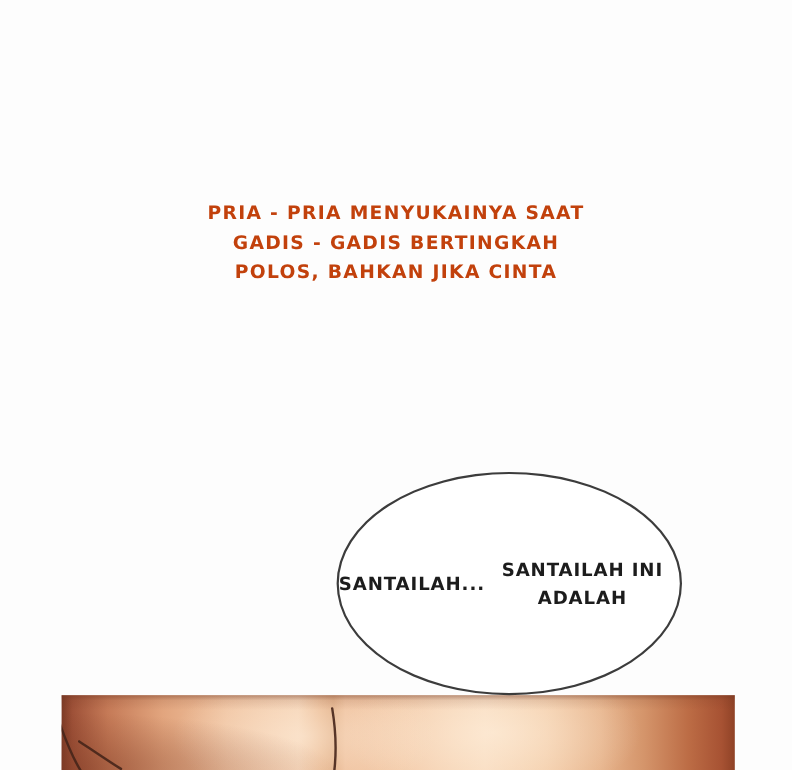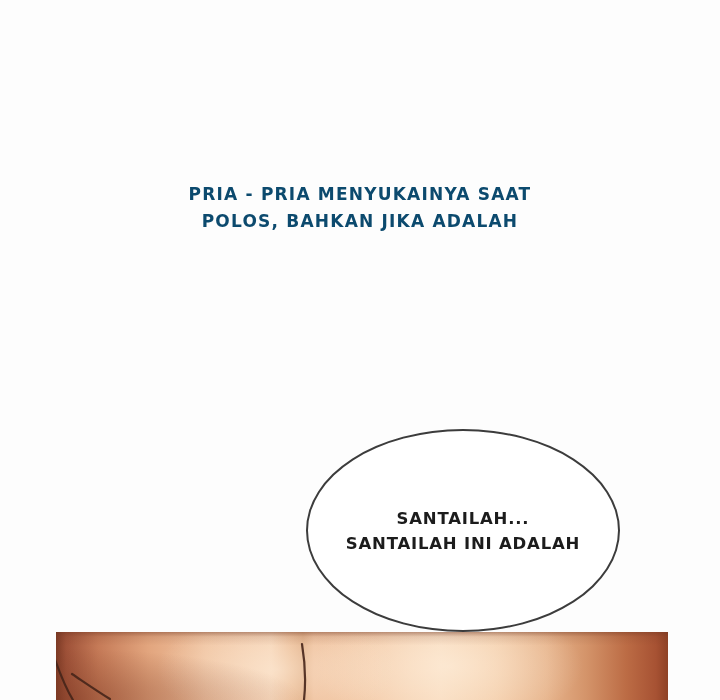--- a/index.html
+++ b/index.html
@@ -19,36 +19,36 @@
   .narration {
     position: absolute;
     top: 181px;
     left: 0;
     width: 720px;
     text-align: center;
     font-size: 17px;
     font-weight: bold;
     letter-spacing: 1.2px;
     line-height: 27px;
-    color: #0c4a6e;
+    color: #c2410c;
     z-index: 3;
   }
   
   .bubble {
     position: absolute;
     left: 306px;
     top: 429px;
     width: 314px;
     height: 203px;
     box-sizing: border-box;
     background: #ffffff;
     border: 2px solid #3c3c3c;
     border-radius: 50%;
     display: flex;
-    flex-direction: column;
+    flex-direction: row;
     justify-content: center;
     align-items: center;
     text-align: center;
     font-size: 16.5px;
     font-weight: bold;
     letter-spacing: 0.8px;
     line-height: 25px;
     color: #1c1c1c;
     z-index: 2;
   }
@@ -84,21 +84,22 @@
     opacity: 0.9;
   }
 </style>
 </head>
 <body>
 
 <div class="page">
 
   <div class="narration">
     <div>PRIA - PRIA MENYUKAINYA SAAT</div>
-    <div>POLOS, BAHKAN JIKA ADALAH</div>
+    <div>GADIS - GADIS BERTINGKAH</div>
+    <div>POLOS, BAHKAN JIKA CINTA</div>
   </div>
 
   <div class="panel">
     <svg viewBox="0 0 612 68" preserveAspectRatio="none">
       <path d="M -3,22 C 4,42 9,55 17,68"></path>
       <path d="M 16,42 C 28,50 41,59 54,67"></path>
       <path d="M 246,12 C 249,30 250,50 248,68"></path>
     </svg>
   </div>
 

